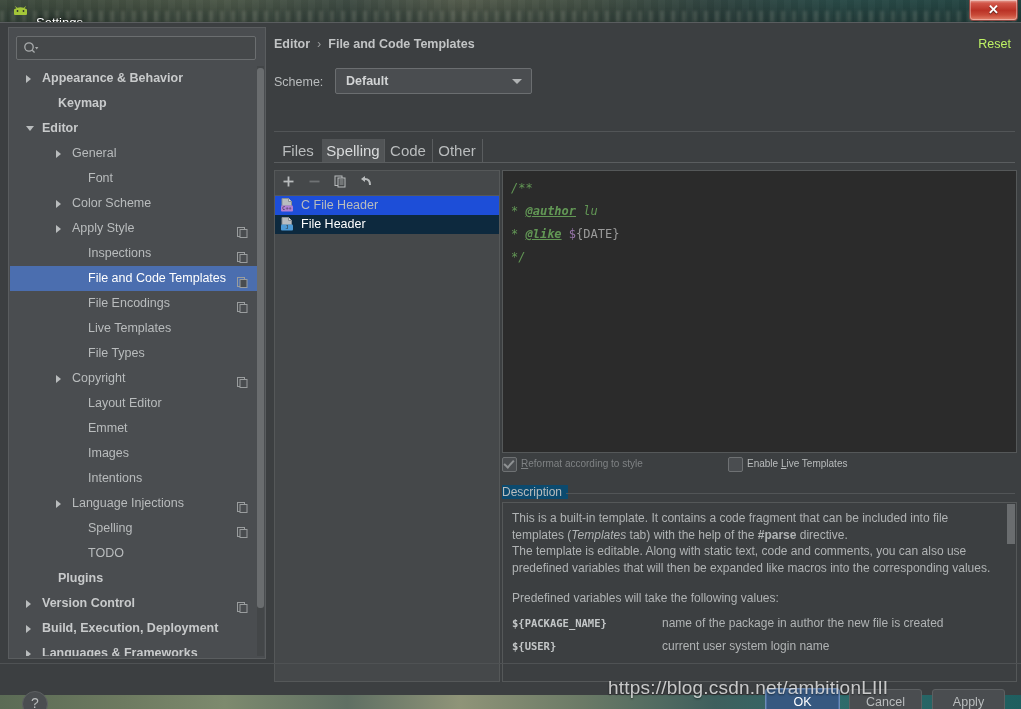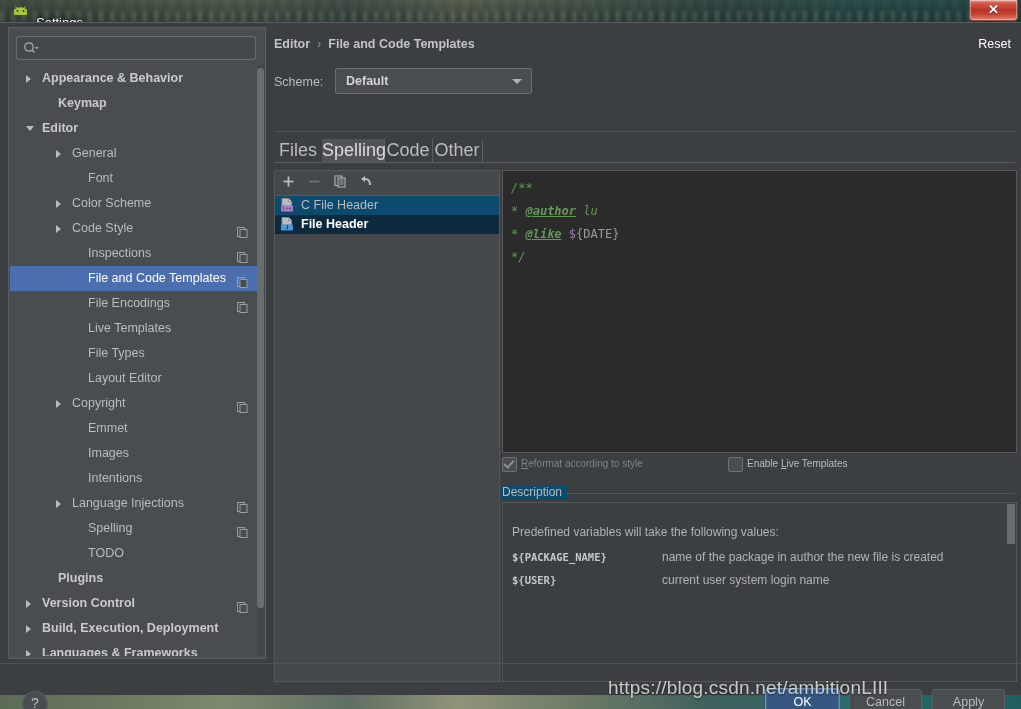--- a/index.html
+++ b/index.html
@@ -114,21 +114,21 @@
   .right-pane {
     position:absolute; left:270px; top:4px; width:745px; height:630px;
   }
   .breadcrumb {
     position:absolute; left:4px; top:10px;
     font-size:12.5px; font-weight:bold; color:#c2c4c5;
   }
   .breadcrumb .sep { color:#9a9c9d; font-weight:normal; margin:0 7px; }
   .reset-link {
     position:absolute; right:4px; top:10px;
-    font-size:12.5px; color:#ffffff; cursor:pointer;
+    font-size:12.5px; color:#bef264; cursor:pointer;
   }
   .scheme-label {
     position:absolute; left:4px; top:48px; font-size:12.5px; color:#b9bcbd;
   }
   .scheme-select {
     position:absolute; left:65px; top:41px; width:195px; height:24px;
     background:#4a4d50; border:1px solid #6b6e70; border-radius:2px;
   }
   .scheme-select .val {
     position:absolute; left:10px; top:0; line-height:24px;
@@ -144,21 +144,21 @@
     background:#525557;
   }
 
   
   .tabs {
     position:absolute; left:4px; top:112px; width:741px; height:23px;
     border-bottom:1px solid #5a5d5f;
   }
   .tab {
     position:absolute; top:0; height:23px; line-height:23px;
-    font-size:18px; color:#b9bcbd; text-align:center;
+    font-size:15px; color:#b9bcbd; text-align:center;
     border-right:1px solid #5a5d5f;
     cursor:default;
   }
   .tab.active { background:#515456; color:#d9dbdc; }
 
   
   .list-pane {
     position:absolute; left:4px; top:143px; width:224px; height:510px;
     background:#45484a; border:1px solid #555859;
   }
@@ -167,22 +167,22 @@
     border-bottom:1px solid #555859;
   }
   .tb-btn {
     position:absolute; top:3px; width:19px; height:19px; cursor:default;
   }
   .list-rows { position:absolute; left:0; top:25px; width:224px; }
   .list-row {
     position:relative; height:19px; line-height:19px;
     font-size:12.5px; color:#b9bcbd; white-space:nowrap;
   }
-  .list-row.even { background:#0c4a6e; }
-  .list-row.selected { background:#0d293e; color:#ffffff; font-weight:bold; }
+  .list-row.even { background:#1d4ed8; }
+  .list-row.selected { background:#0d293e; color:#ffffff; font-weight:normal; }
   .list-row .rlabel { position:absolute; left:26px; top:0; }
   .file-icon { position:absolute; left:5px; top:2px; }
 
   
   .editor {
     position:absolute; left:232px; top:143px; width:513px; height:281px;
     background:#2b2b2b; border:1px solid #555859;
   }
   .editor pre {
     margin:0; padding:6px 0 0 8px;
@@ -332,21 +332,21 @@
           </div>
           <div class="tree-item">
             <span class="label" style="left:78px">Font</span>
           </div>
           <div class="tree-item">
             <span class="arrow " style="left:46px"></span>
             <span class="label" style="left:62px">Color Scheme</span>
           </div>
           <div class="tree-item">
             <span class="arrow " style="left:46px"></span>
-            <span class="label" style="left:62px">Code Style</span>
+            <span class="label" style="left:62px">Apply Style</span>
             <span class="copy-badge"><svg width="11" height="11" viewBox="0 0 11 11">
                 <rect x="0.5" y="0.5" width="7" height="9" fill="none" stroke="#9a9d9e"></rect>
                 <rect x="3" y="2.5" width="7" height="8" fill="#4a4d50" stroke="#9a9d9e"></rect>
               </svg></span>
           </div>
           <div class="tree-item">
             <span class="label" style="left:78px">Inspections</span>
             <span class="copy-badge"><svg width="11" height="11" viewBox="0 0 11 11">
                 <rect x="0.5" y="0.5" width="7" height="9" fill="none" stroke="#9a9d9e"></rect>
                 <rect x="3" y="2.5" width="7" height="8" fill="#4a4d50" stroke="#9a9d9e"></rect>
@@ -366,29 +366,29 @@
                 <rect x="3" y="2.5" width="7" height="8" fill="#4a4d50" stroke="#9a9d9e"></rect>
               </svg></span>
           </div>
           <div class="tree-item">
             <span class="label" style="left:78px">Live Templates</span>
           </div>
           <div class="tree-item">
             <span class="label" style="left:78px">File Types</span>
           </div>
           <div class="tree-item">
-            <span class="label" style="left:78px">Layout Editor</span>
-          </div>
-          <div class="tree-item">
             <span class="arrow " style="left:46px"></span>
             <span class="label" style="left:62px">Copyright</span>
             <span class="copy-badge"><svg width="11" height="11" viewBox="0 0 11 11">
                 <rect x="0.5" y="0.5" width="7" height="9" fill="none" stroke="#9a9d9e"></rect>
                 <rect x="3" y="2.5" width="7" height="8" fill="#4a4d50" stroke="#9a9d9e"></rect>
               </svg></span>
+          </div>
+          <div class="tree-item">
+            <span class="label" style="left:78px">Layout Editor</span>
           </div>
           <div class="tree-item">
             <span class="label" style="left:78px">Emmet</span>
           </div>
           <div class="tree-item">
             <span class="label" style="left:78px">Images</span>
           </div>
           <div class="tree-item">
             <span class="label" style="left:78px">Intentions</span>
           </div>
@@ -510,20 +510,24 @@
           <div class="cbx checked" style="left: 0px;"></div>
           <div class="cblabel dim" style="left: 19px;"><span class="u">R</span>eformat according to style</div>
           <div class="cbx" style="left: 226px;"></div>
           <div class="cblabel norm" style="left: 245px;">Enable <span class="u">L</span>ive Templates</div>
         </div>
 
       <div class="desc-title">Description</div>
       <div class="desc-line"></div>
       <div class="desc-box">
         <div class="desc-body">
+          <div>
+            <span>This is a built-in template. It contains a code fragment that can be included into file templates (</span><i>Templates</i><span> tab) with the help of the </span><b>#parse</b><span> directive.</span>
+          </div>
+          <div>The template is editable. Along with static text, code and comments, you can also use predefined variables that will then be expanded like macros into the corresponding values.</div>
           <div style="height:14px"></div>
           <div>Predefined variables will take the following values:</div>
           <div style="height:8px"></div>
           <div id="var-rows">
               <div class="var-row">
                 <span class="var-name">${PACKAGE_NAME}</span>
                 <span class="var-desc">name of the package in author the new file is created</span>
               </div>
               <div class="var-row">
                 <span class="var-name">${USER}</span>

